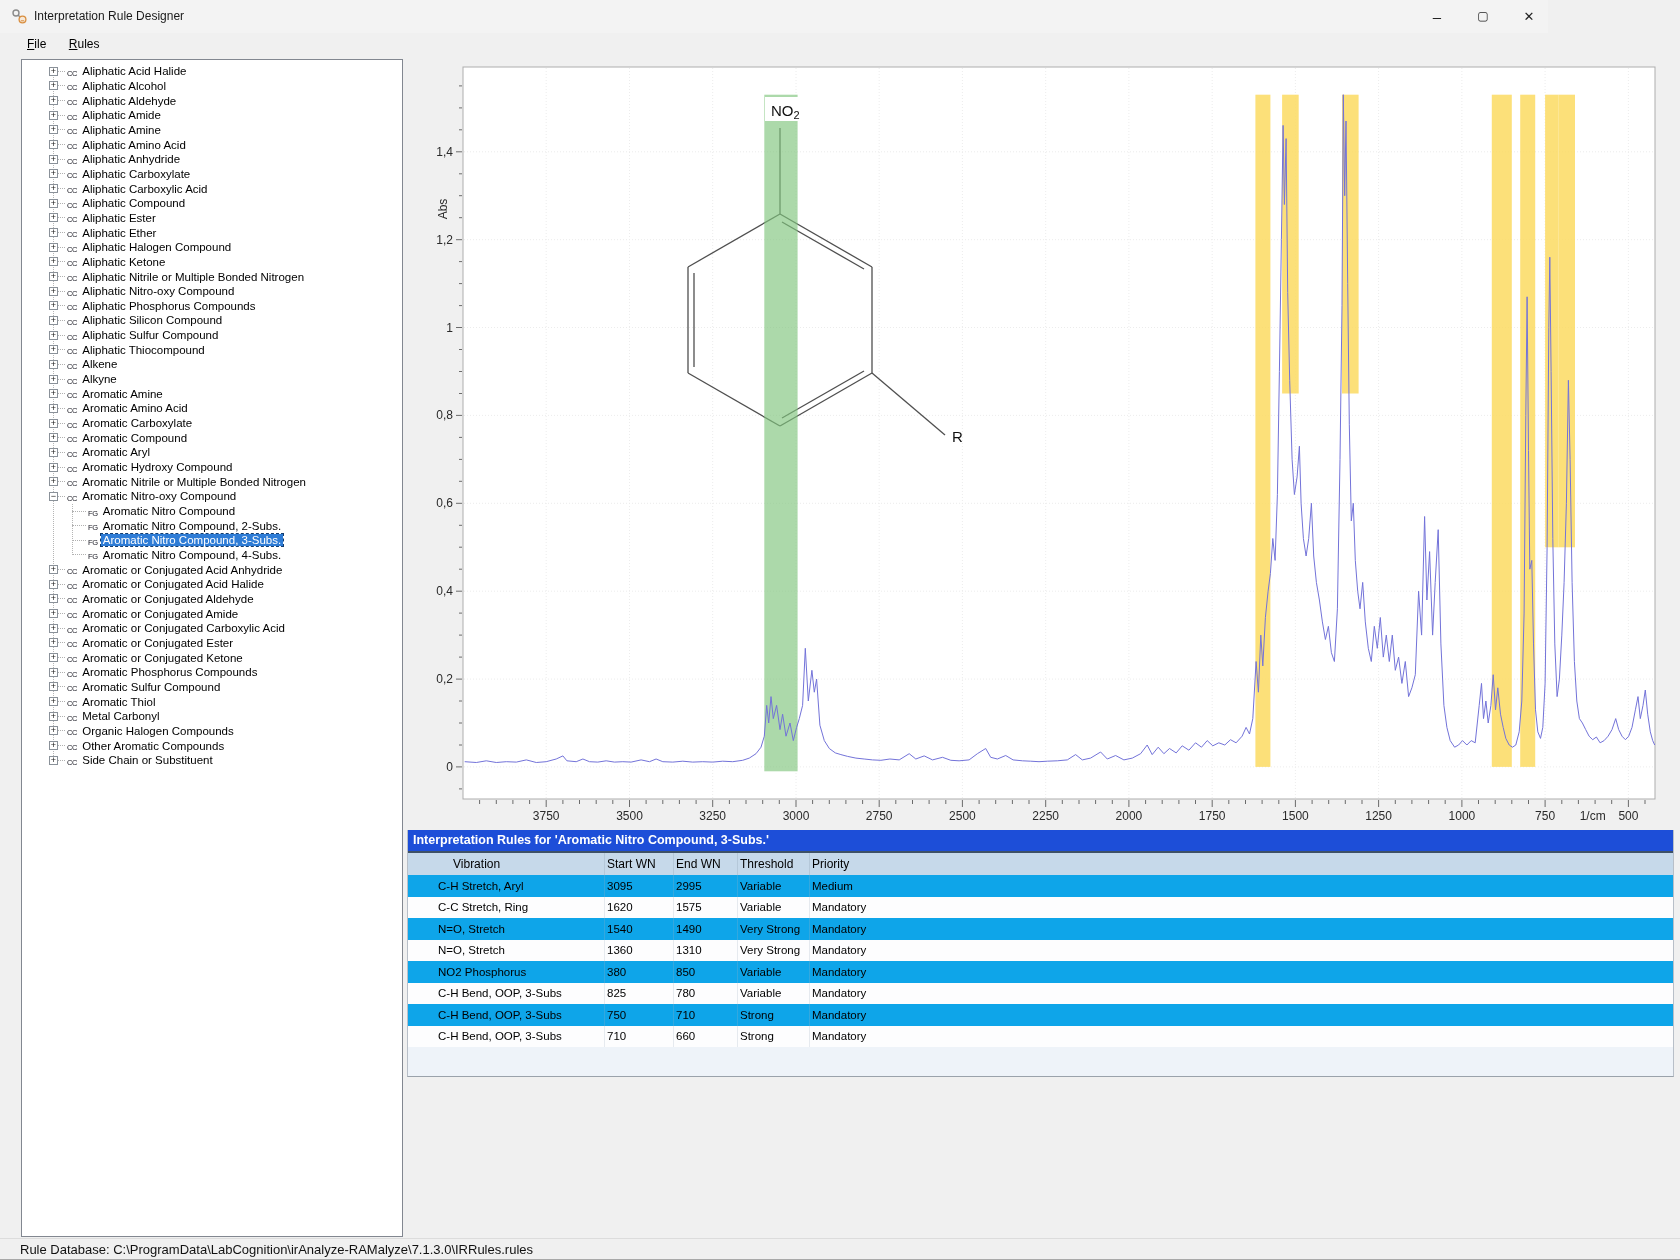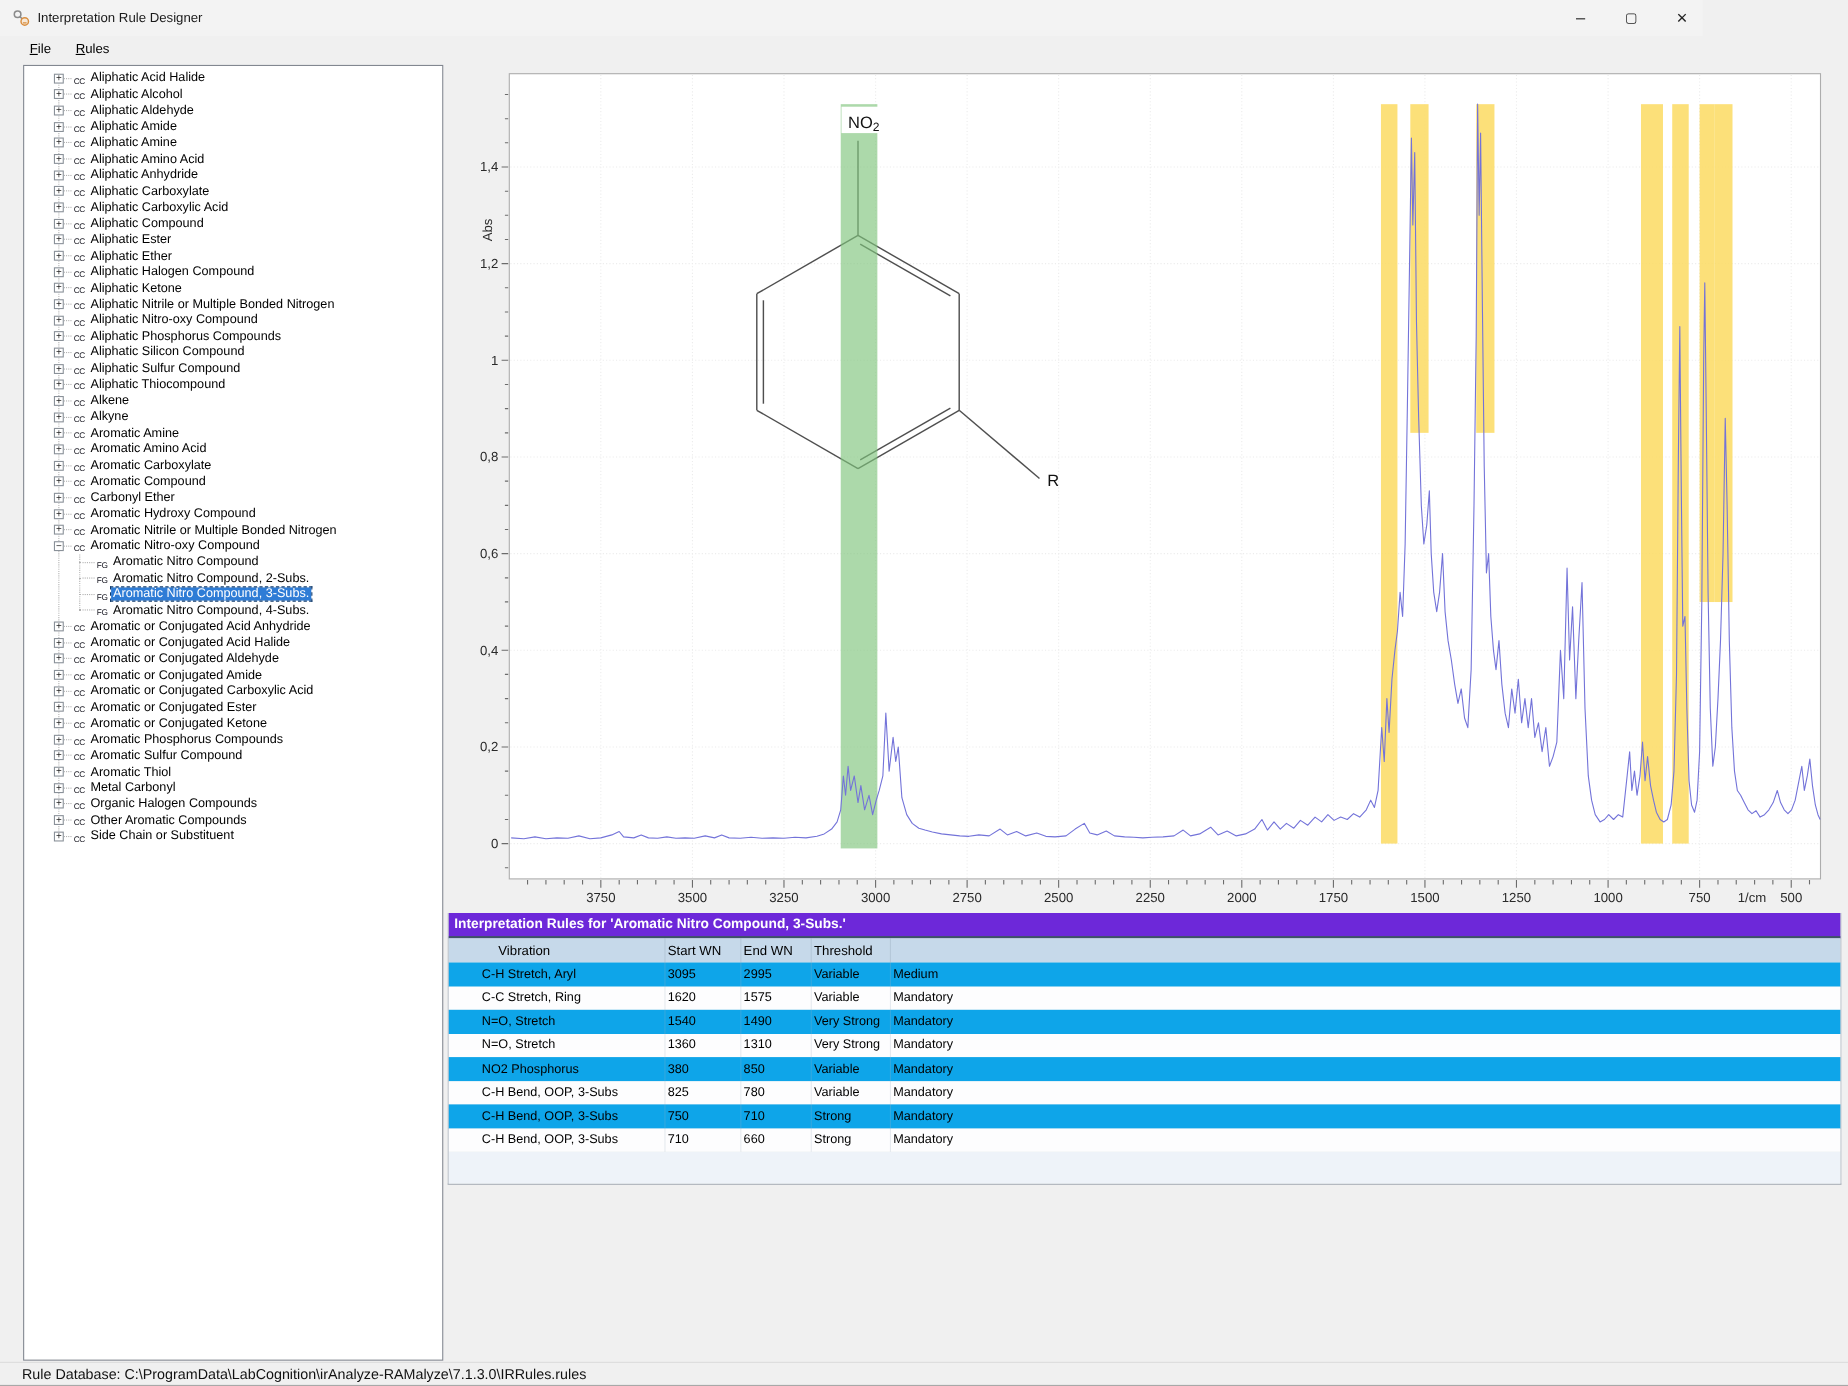--- a/index.html
+++ b/index.html
@@ -40,21 +40,21 @@
 
   
   #chart-svg{position:absolute;left:407px;top:59px;}
   .axlbl{font-family:"Liberation Sans",sans-serif;font-size:12px;fill:#2a2a2a;}
   .strtext{font-family:"Liberation Sans",sans-serif;fill:#111;}
 
   
   .rules-table{position:absolute;left:407px;top:830px;width:1267px;box-sizing:border-box;
                border-left:1px solid #b8bfc8;border-right:1px solid #b8bfc8;
                border-bottom:1px solid #9aa2ab;}
-  .rt-title{height:21px;background:#6d28d9;color:#fff;font-weight:bold;font-size:12.5px;
+  .rt-title{height:21px;background:#1d4ed8;color:#fff;font-weight:bold;font-size:12.5px;
             line-height:21px;padding-left:5px;border-bottom:2px solid #3e5166;}
   .rt-head{display:grid;grid-template-columns:197px 69px 64px 72px 1fr;height:22px;
            background:#c6d9ea;align-items:center;font-size:12px;}
   .rt-head .hcell{padding-left:2px;height:100%;display:flex;align-items:center;
                   border-right:1px solid rgba(150,168,186,0.35);}
   .rt-head .hcell.c0{padding-left:45px;}
   .rt-head .hcell.c4{border-right:none;}
   .trow{display:grid;grid-template-columns:197px 69px 64px 72px 1fr;height:21.5px;background:#fdfdfe;}
   .trow.odd{background:#0ea5e9;}
   .tcell{padding-left:2px;font-size:11.5px;height:100%;display:flex;align-items:center;
@@ -244,21 +244,21 @@
       <div class="tree-row">
         <span class="exp">+</span>
         <span class="stub"></span>
         <span class="ticon">CC</span>
         <span class="tlabel">Aromatic Compound</span>
       </div>
       <div class="tree-row">
         <span class="exp">+</span>
         <span class="stub"></span>
         <span class="ticon">CC</span>
-        <span class="tlabel">Carbonyl Ether</span>
+        <span class="tlabel">Aromatic Aryl</span>
       </div>
       <div class="tree-row">
         <span class="exp">+</span>
         <span class="stub"></span>
         <span class="ticon">CC</span>
         <span class="tlabel">Aromatic Hydroxy Compound</span>
       </div>
       <div class="tree-row">
         <span class="exp">+</span>
         <span class="stub"></span>
@@ -559,20 +559,21 @@
     <text x="40" y="150" text-anchor="middle" class="axlbl" transform="rotate(-90 40 150)">Abs</text>
   </svg>
 
 <div class="rules-table">
   <div class="rt-title">Interpretation Rules for 'Aromatic Nitro Compound, 3-Subs.'</div>
   <div class="rt-head">
     <div class="hcell c0">Vibration</div>
     <div class="hcell c1">Start WN</div>
     <div class="hcell c2">End WN</div>
     <div class="hcell c3">Threshold</div>
+    <div class="hcell c4">Priority</div>
   </div>
   <div id="rules-rows">
       <div class="trow odd">
         <div class="tcell c0">C-H Stretch, Aryl</div>
         <div class="tcell c1">3095</div>
         <div class="tcell c2">2995</div>
         <div class="tcell c3">Variable</div>
         <div class="tcell c4">Medium</div>
       </div>
       <div class="trow">

